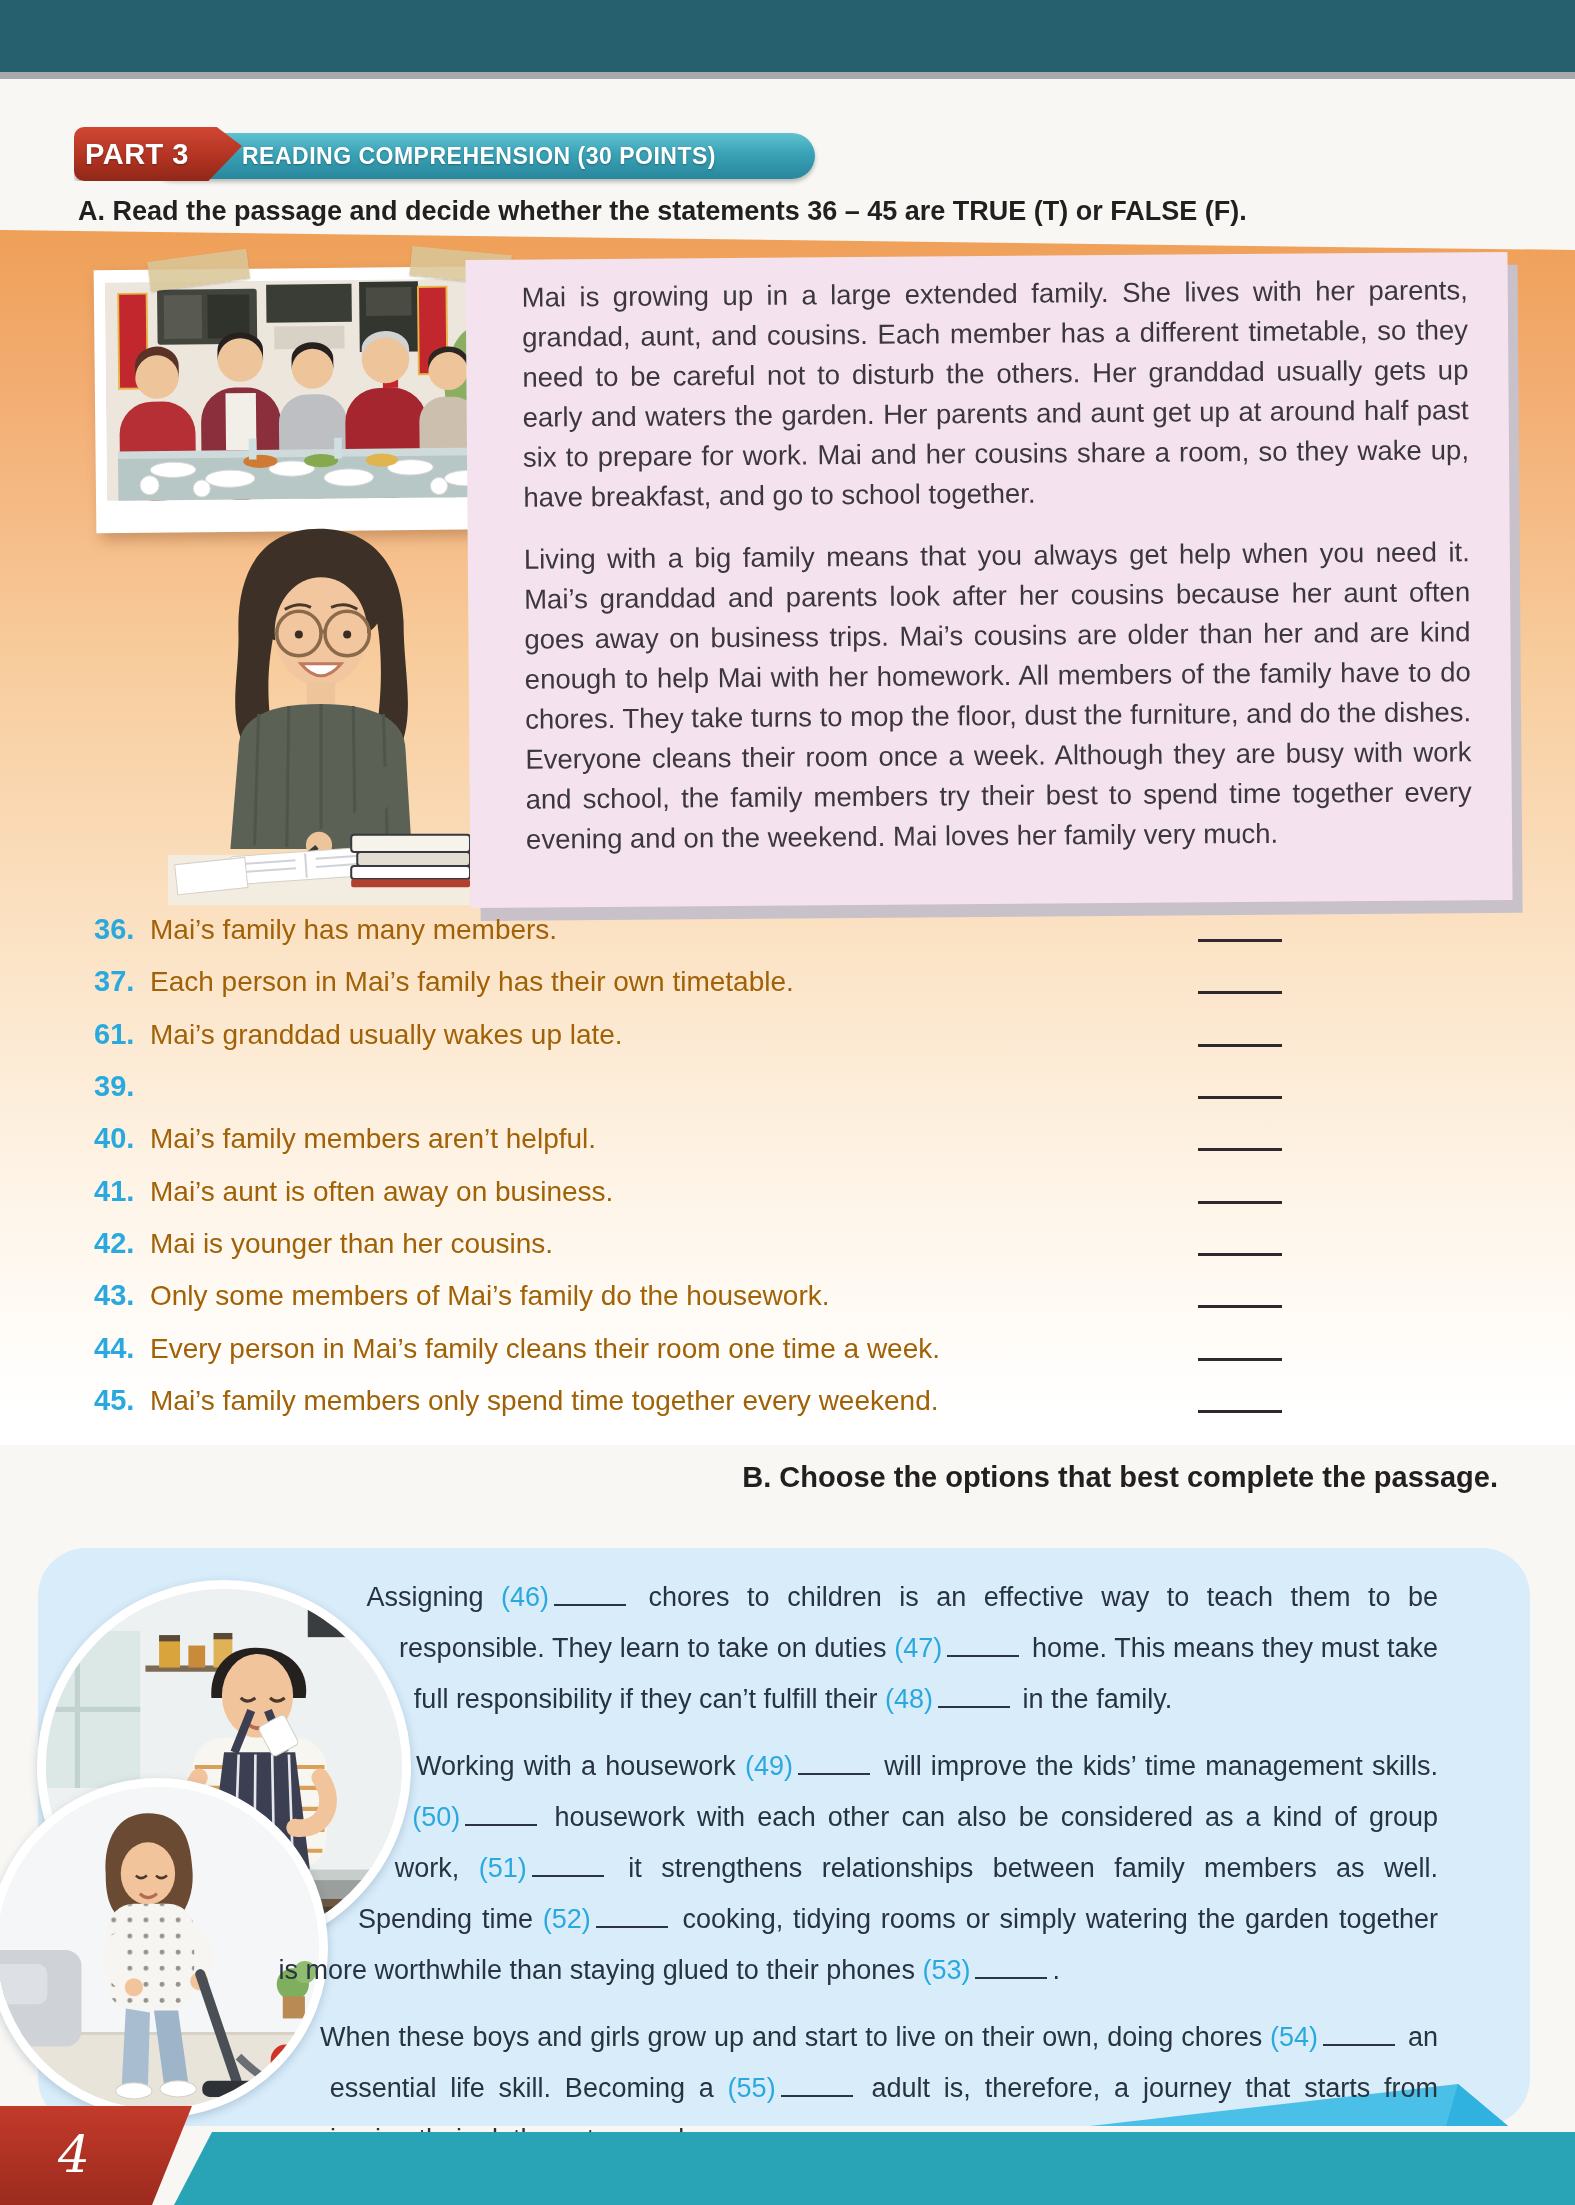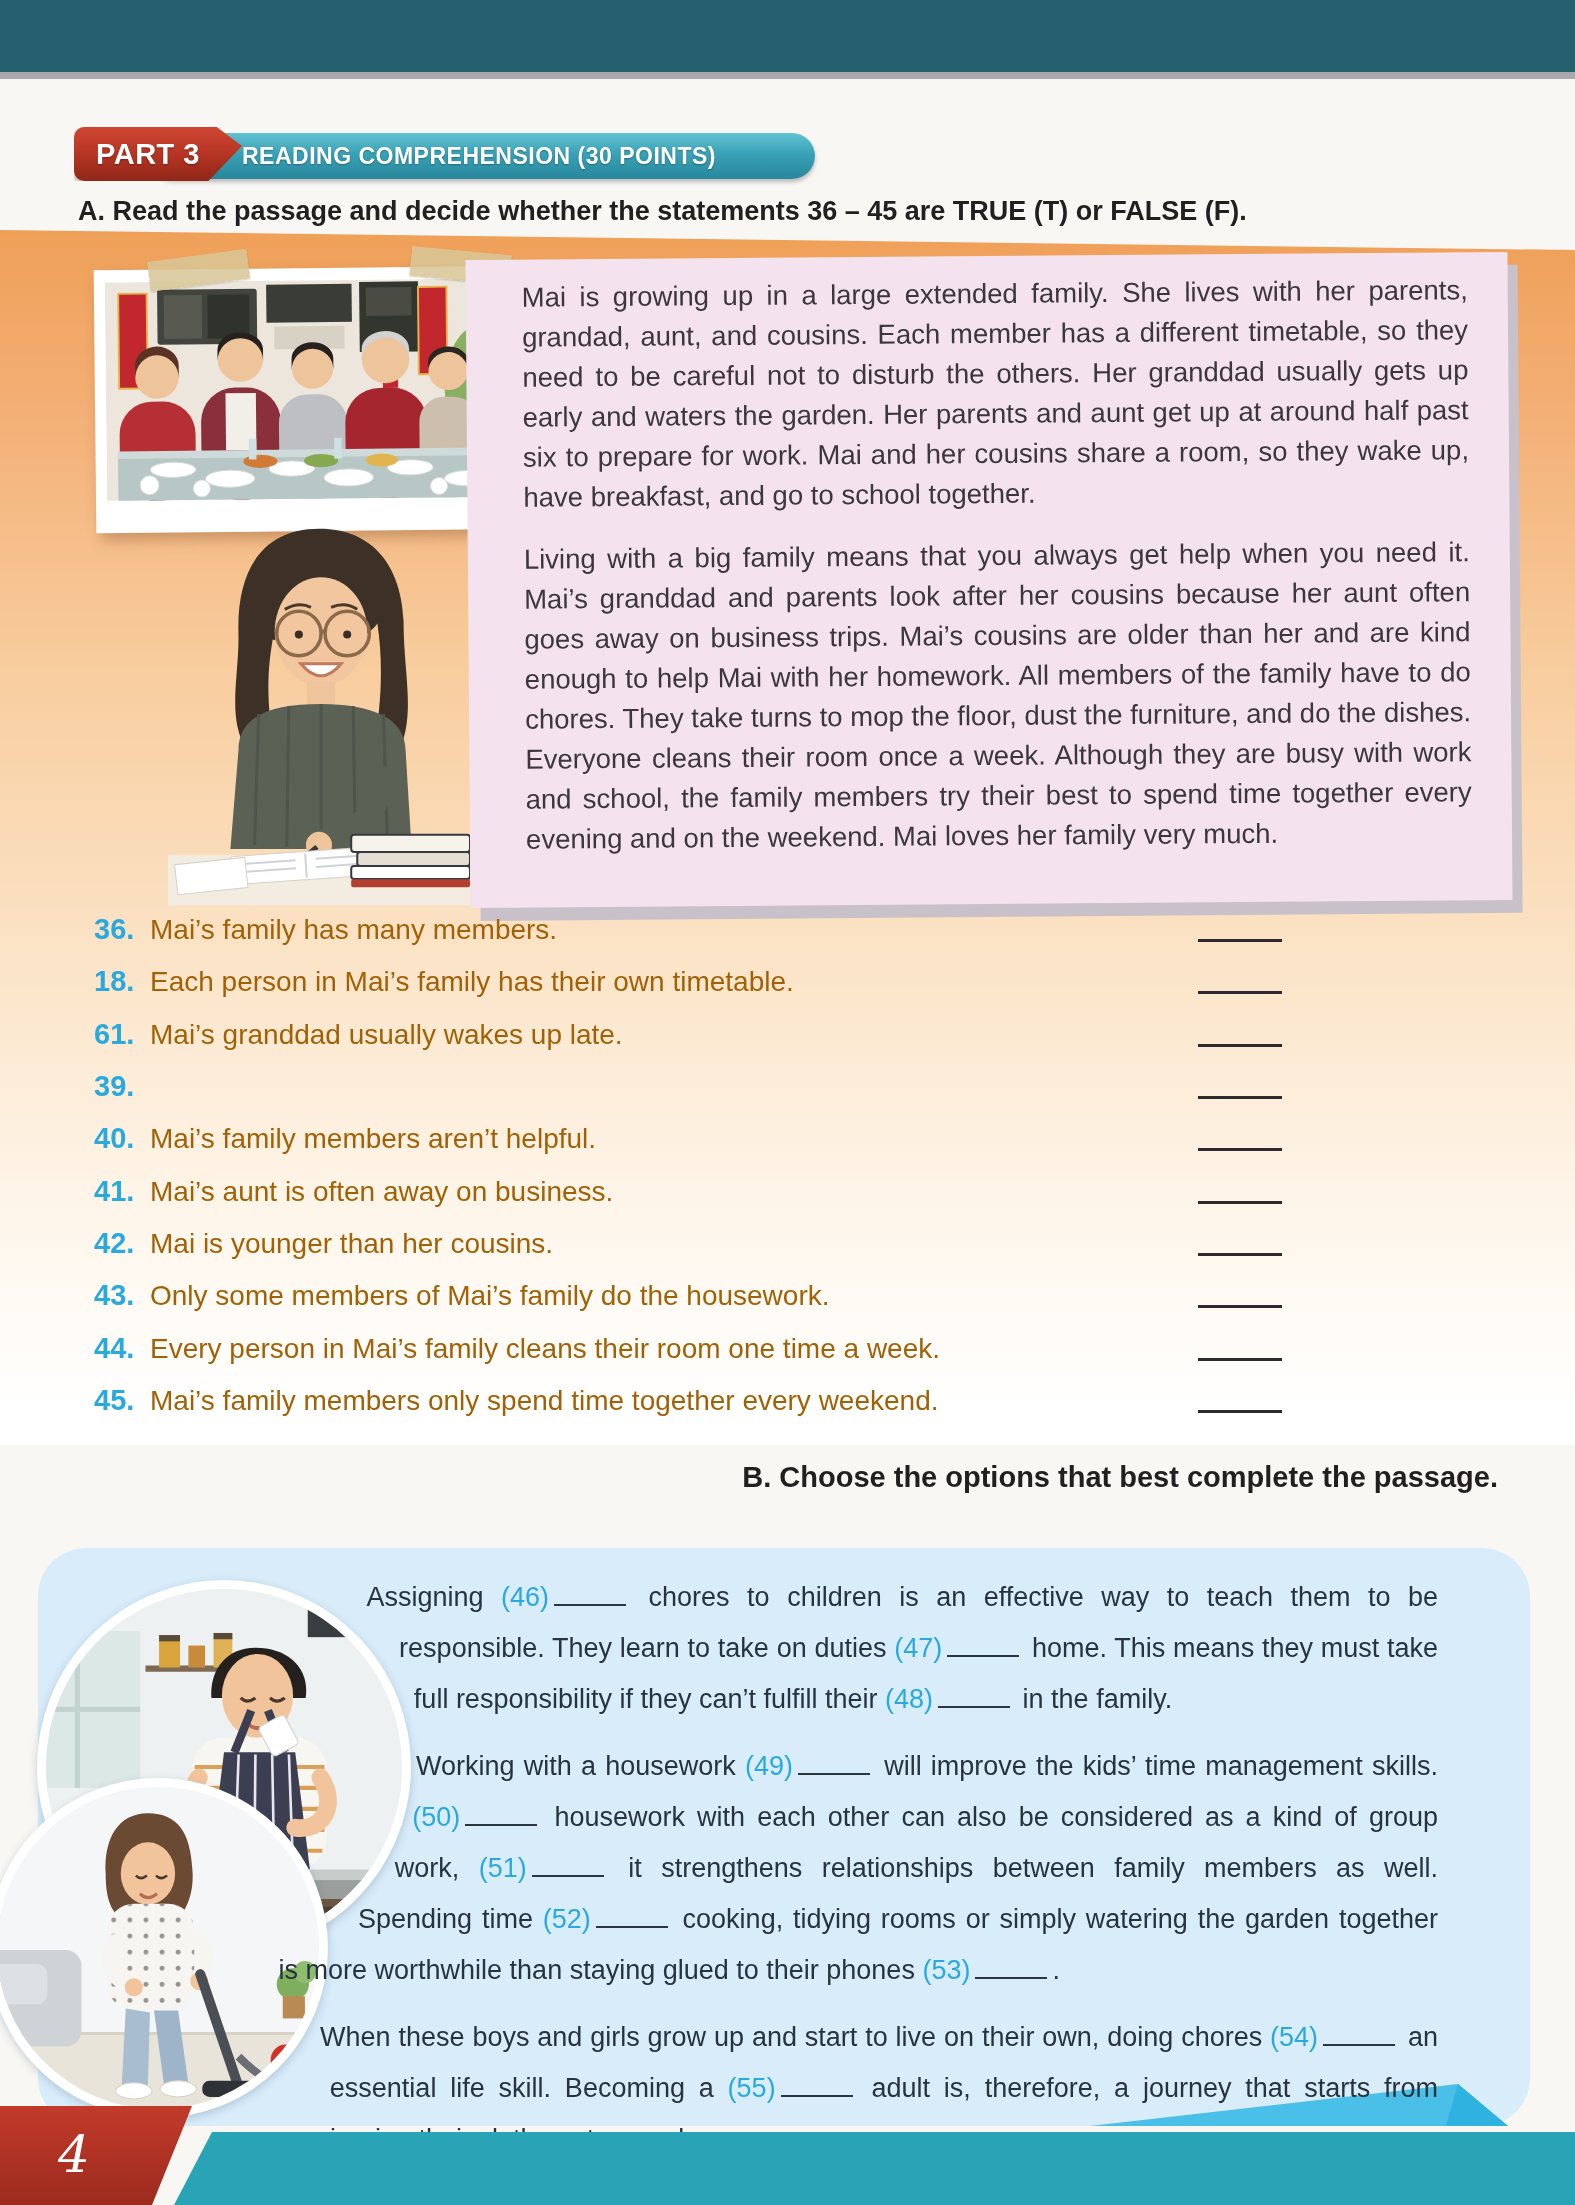--- a/index.html
+++ b/index.html
@@ -11,21 +11,21 @@
   .topbar-strip{position:absolute;left:0;top:72px;width:1575px;height:7px;background:#a8a8ad;}
 
   
   .title-pill{position:absolute;left:150px;top:133px;width:665px;height:46px;border-radius:26px;
       background:linear-gradient(180deg,#60c2d2 0%,#39a2b6 45%,#28879c 100%);
       box-shadow:0 3px 4px rgba(0,0,0,.25);display:flex;align-items:center;padding-left:92px;box-sizing:border-box;}
   .title-pill span{color:#fff;font-weight:bold;font-size:23px;letter-spacing:.5px;text-shadow:0 1px 2px rgba(0,0,0,.3);}
   .part-badge{position:absolute;left:74px;top:127px;width:168px;height:54px;border-radius:10px;
       background:linear-gradient(180deg,#cf4733 0%,#b33322 55%,#8f2718 100%);
       clip-path:polygon(0 0,85% 0,100% 35%,80% 100%,0 100%);
-      display:flex;align-items:center;padding-left:22px;box-sizing:border-box;box-shadow:0 3px 4px rgba(0,0,0,.3);}
+      display:flex;align-items:center;padding-left:11px;box-sizing:border-box;box-shadow:0 3px 4px rgba(0,0,0,.3);}
   .part-badge span{color:#fff;font-weight:bold;font-size:29px;letter-spacing:.5px;text-shadow:0 1px 2px rgba(0,0,0,.35);}
 
   .instruction-a{position:absolute;left:78px;top:196px;width:1420px;font-size:27px;font-weight:bold;color:#231f20;}
   .instruction-b{position:absolute;left:78px;top:1461px;width:1420px;font-size:29px;font-weight:bold;color:#231f20;text-align:right;}
 
   
   .orange-panel{position:absolute;left:0;top:230px;width:1575px;height:1215px;
       clip-path:polygon(0 0,1575px 20px,1575px 1215px,0 1215px);
       background:linear-gradient(180deg,#efa058 0%,#f3ae74 14%,#f8cd9e 36%,#fbe2c4 58%,#fef5e9 80%,#ffffff 97%);}
 
@@ -190,21 +190,21 @@
     <p>Mai is growing up in a large extended family. She lives with her parents, grandad, aunt, and cousins. Each member has a different timetable, so they need to be careful not to disturb the others. Her granddad usually gets up early and waters the garden. Her parents and aunt get up at around half past six to prepare for work. Mai and her cousins share a room, so they wake up, have breakfast, and go to school together.</p>
     <p>Living with a big family means that you always get help when you need it. Mai’s granddad and parents look after her cousins because her aunt often goes away on business trips. Mai’s cousins are older than her and are kind enough to help Mai with her homework. All members of the family have to do chores. They take turns to mop the floor, dust the furniture, and do the dishes. Everyone cleans their room once a week. Although they are busy with work and school, the family members try their best to spend time together every evening and on the weekend. Mai loves her family very much.</p>
   </div>
 
   <div class="qrow" style="top:910px">
     <span class="qnum">36.</span>
     <span class="qtext">Mai’s family has many members.</span>
     <span class="qline"></span>
   </div>
   <div class="qrow" style="top:962px">
-    <span class="qnum">18.</span>
+    <span class="qnum">37.</span>
     <span class="qtext">Each person in Mai’s family has their own timetable.</span>
     <span class="qline"></span>
   </div>
   <div class="qrow" style="top:1015px">
     <span class="qnum">61.</span>
     <span class="qtext">Mai’s granddad usually wakes up late.</span>
     <span class="qline"></span>
   </div>
   <div class="qrow" style="top:1067px">
     <span class="qnum">39.</span>

